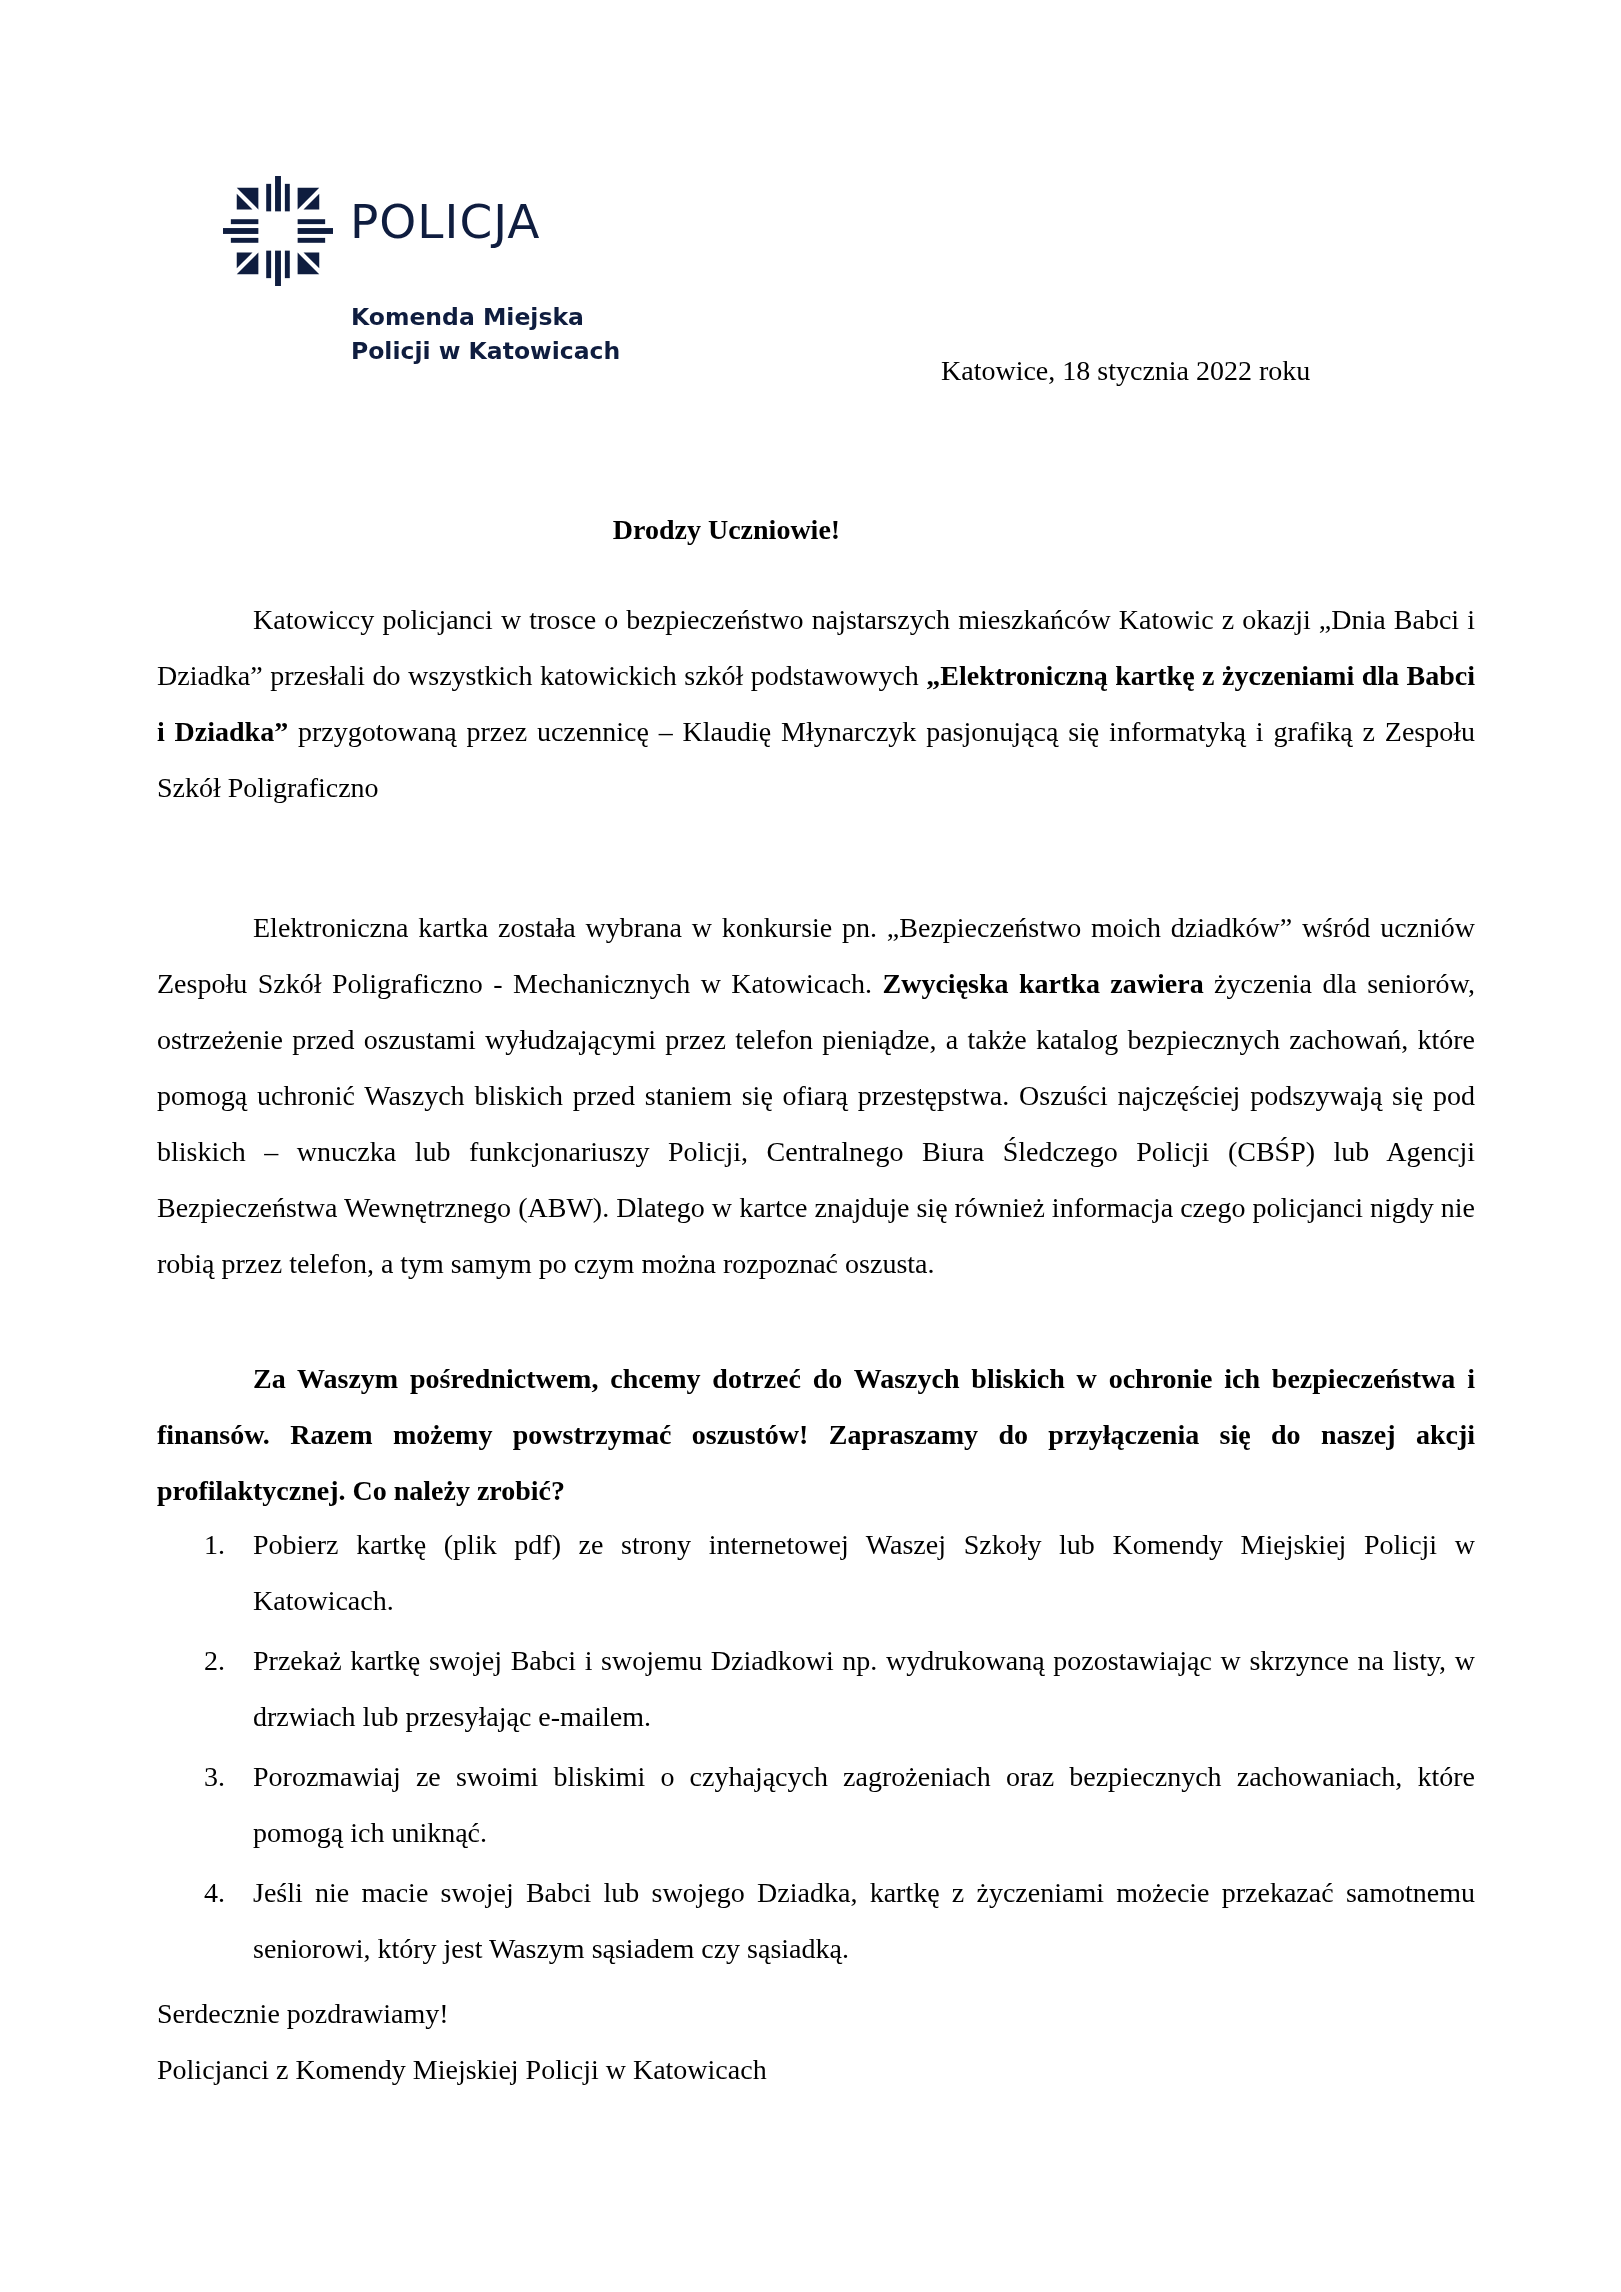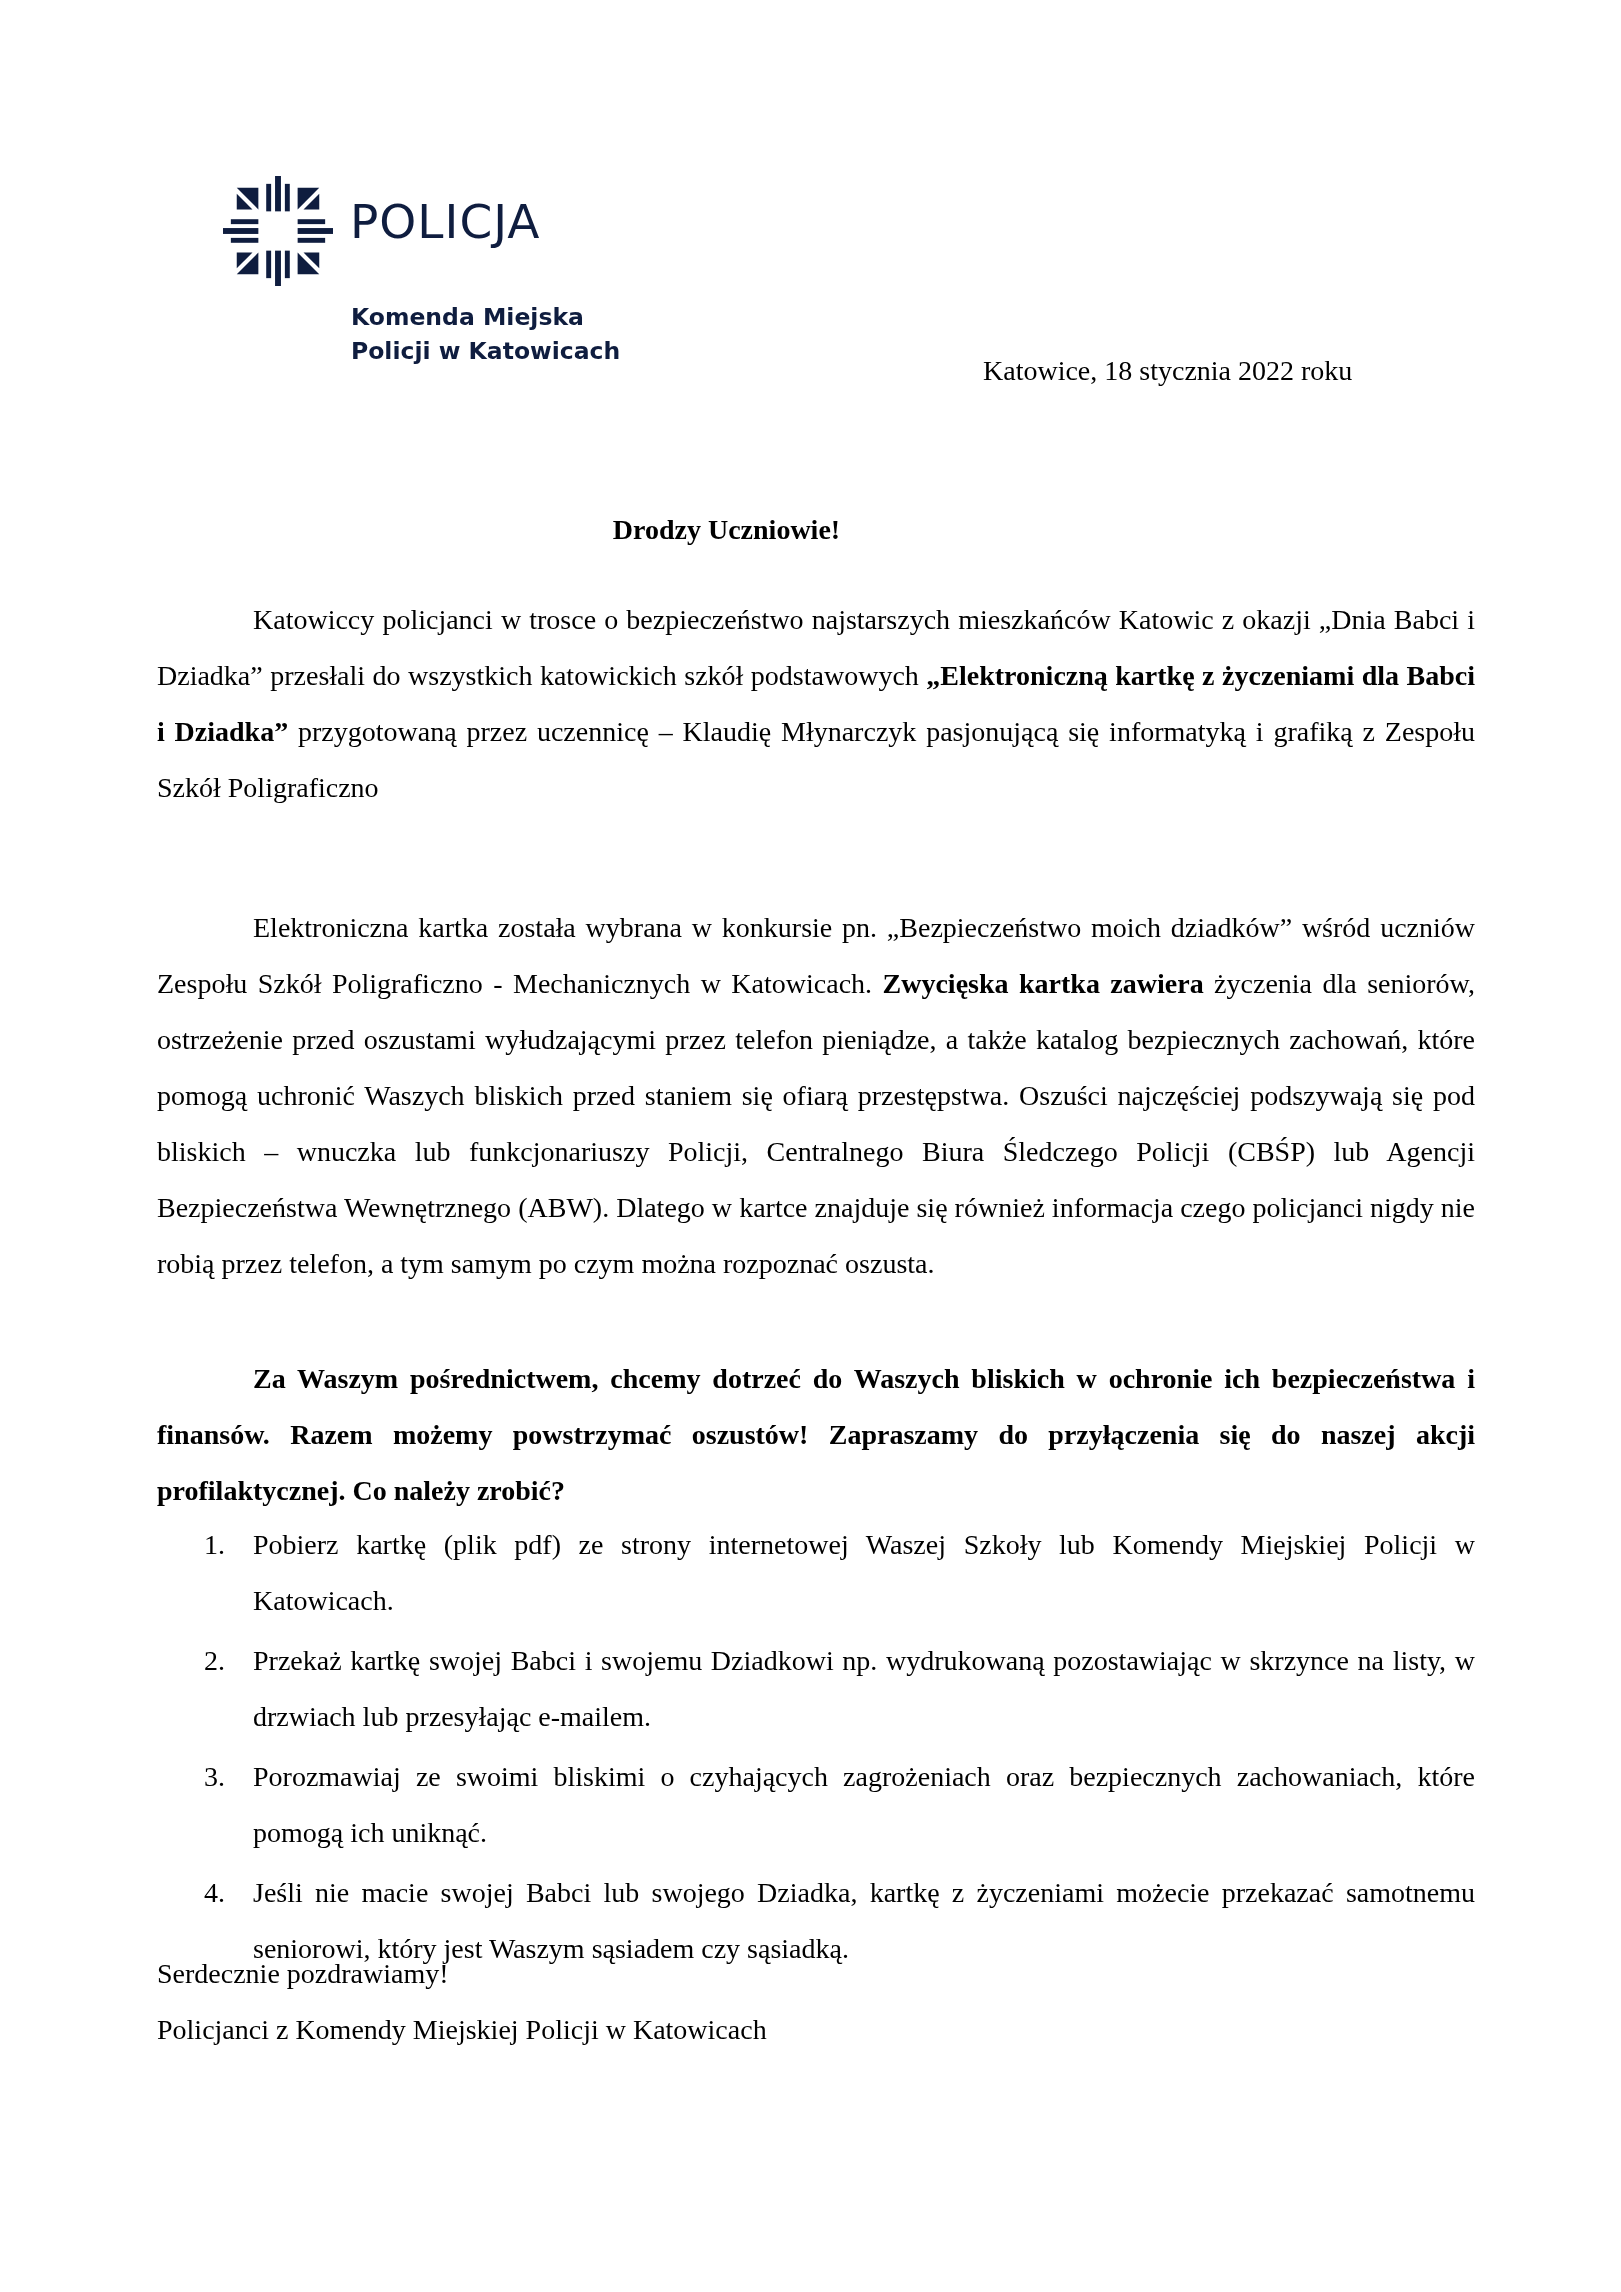--- a/index.html
+++ b/index.html
@@ -11,42 +11,42 @@
   .logo { position: absolute; left: 223px; top: 176px; width: 412px; height: 157px; }
   .logo-star { position: absolute; left: 0; top: 0; width: 110px; height: 110px; }
   .logo-title { position: absolute; left: 127px; top: 21.6px; font-family: "DejaVu Sans", sans-serif;
                 font-weight: normal; font-size: 47px; letter-spacing: 1px; color: #0f1d3f; line-height: 1; }
   .logo-sub { position: absolute; left: 128px; font-family: "DejaVu Sans", sans-serif; font-weight: bold;
               font-size: 23.5px; color: #0f1d3f; line-height: 1; white-space: nowrap; margin-top: 42px; }
   .logo-sub.l1 { top: 88px; }
   .logo-sub.l2 { top: 122px; }
 
   
-  .date { position: absolute; left: 941px; top: 355px; font-size: 28px; white-space: nowrap; margin-left: 42px; }
+  .date { position: absolute; left: 941px; top: 355px; font-size: 28px; white-space: nowrap; }
 
   
   .greeting { position: absolute; left: 0; width: 1453px; top: 514px; text-align: center;
               font-size: 28px; font-weight: bold; }
 
   
   .body { position: absolute; left: 157px; width: 1318px; font-size: 28px; line-height: 56px; }
   .para { margin: 0; text-align: justify; text-indent: 96px; }
   .para.noindent { text-indent: 0; }
   .b { font-weight: bold; }
   #p1 { top: 592px; }
   #p1-last { top: 845px; }
   #p2 { top: 900px; }
   #p3 { top: 1351px; }
 
   ol.steps { position: absolute; left: 157px; top: 1517px; width: 1318px; margin: 0; padding: 0;
              list-style: none; font-size: 28px; line-height: 56px; }
   ol.steps li { position: relative; padding-left: 96px; text-align: justify; margin: 0 0 3.9px 0; }
   ol.steps li .num { position: absolute; left: 47px; top: 0; }
 
-  .closing { position: absolute; left: 157px; top: 1946px; font-size: 28px; line-height: 56px; white-space: nowrap; }
+  .closing { position: absolute; left: 157px; top: 1986px; font-size: 28px; line-height: 56px; white-space: nowrap; }
 </style>
 </head>
 <body>
 
 <div class="page">
 
   <div class="logo">
     <svg class="logo-star" viewBox="0 0 112 112">
       <g fill="#0f1d3f">
 

